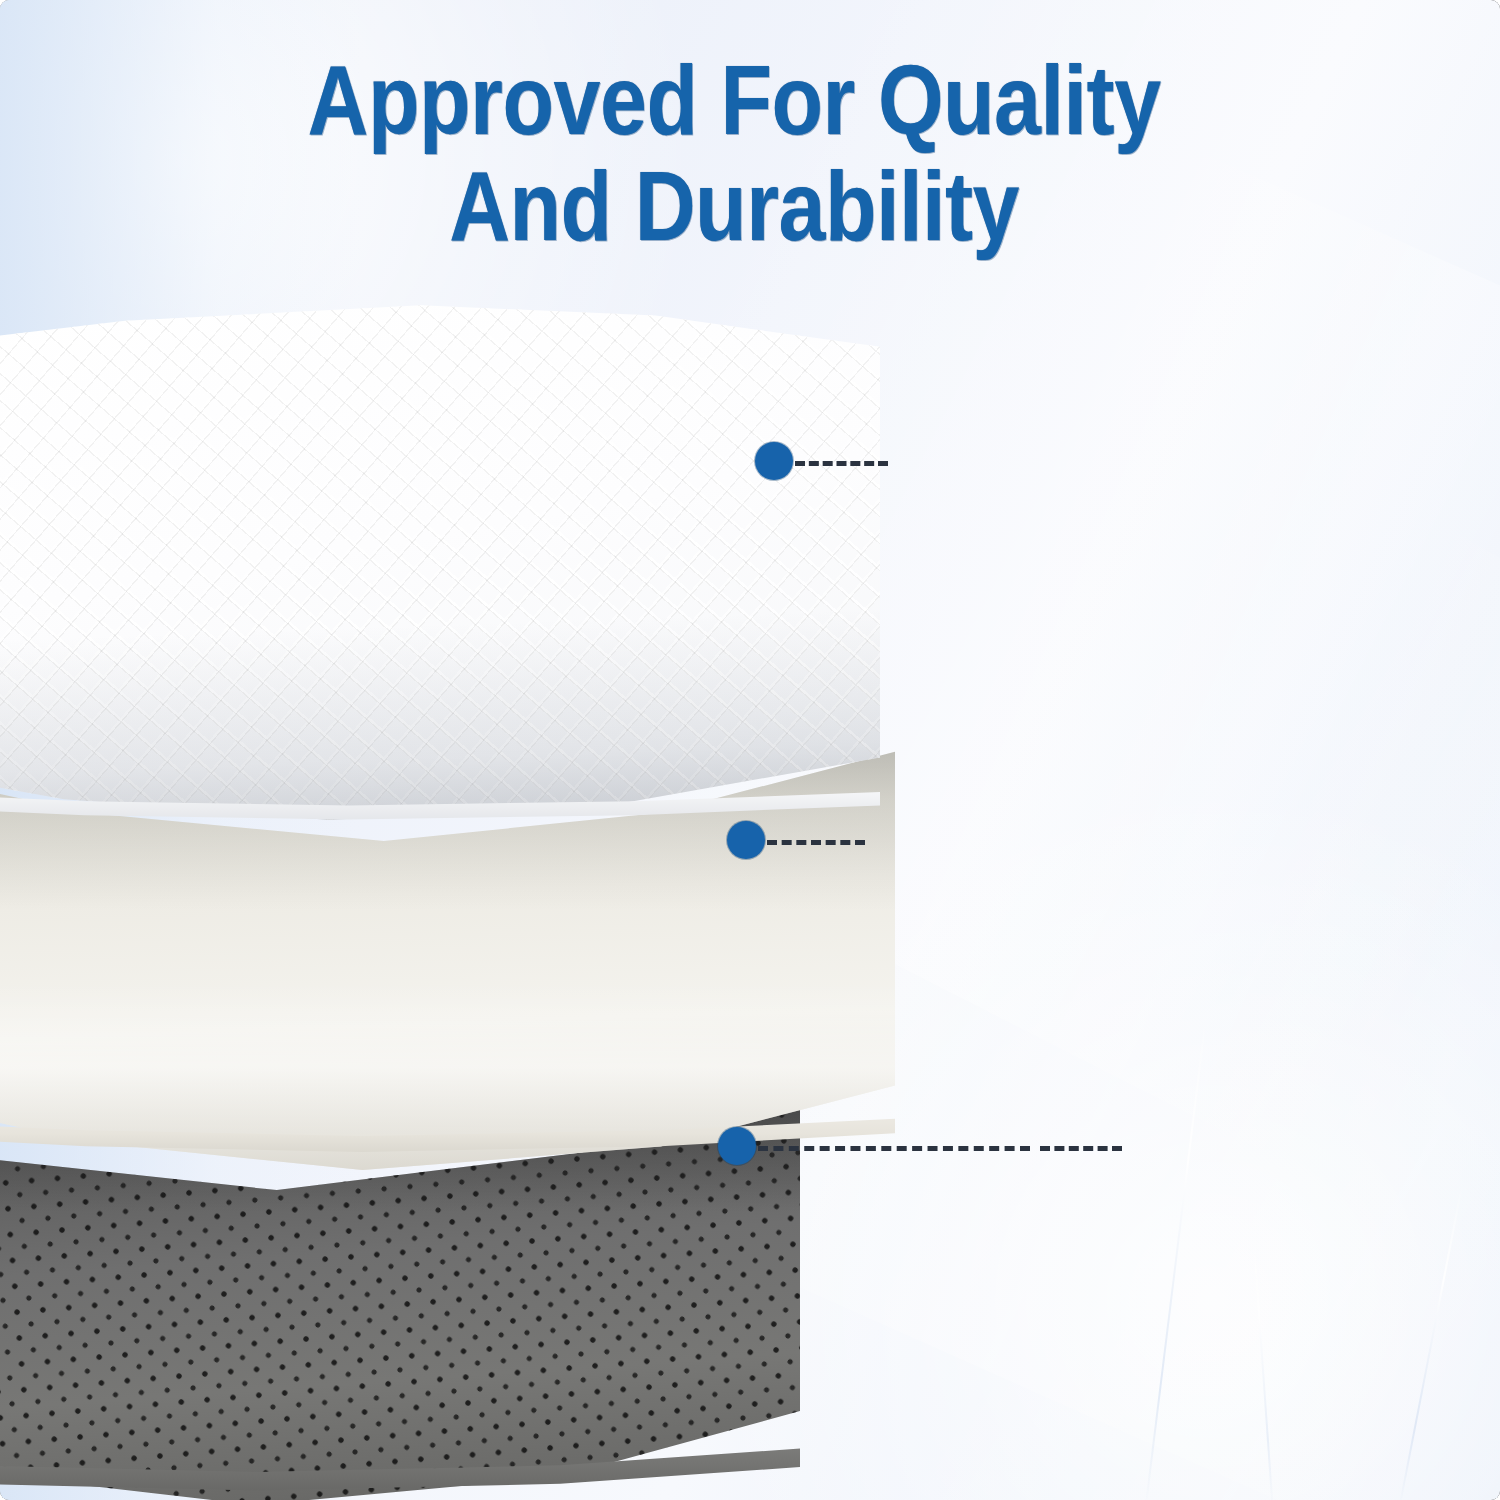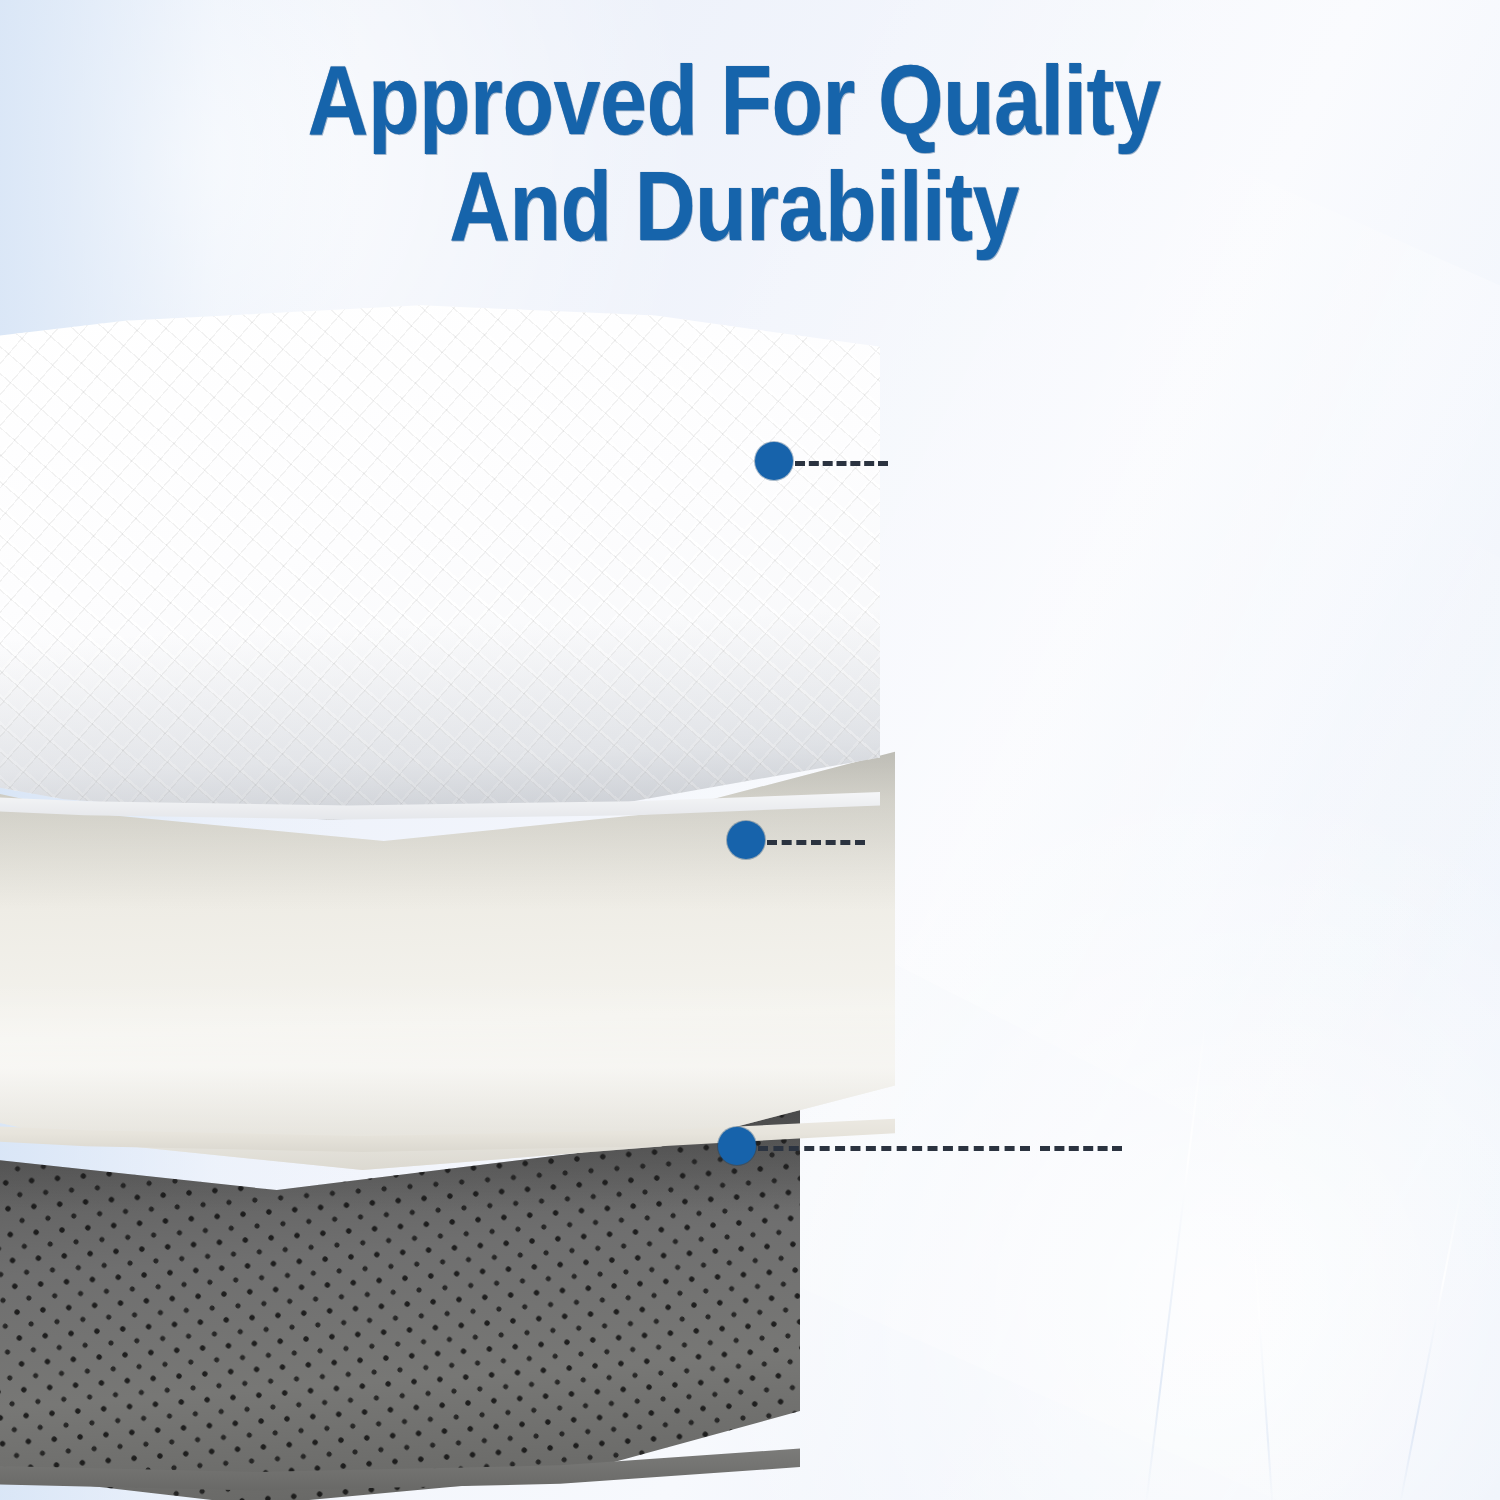--- a/index.html
+++ b/index.html
@@ -7,20 +7,21 @@
     padding: 0;
     background: #ffffff;
   }
   .stage {
     position: relative;
     width: 1500px;
     height: 1500px;
     overflow: hidden;
     font-family: "Liberation Sans", "DejaVu Sans", sans-serif;
     background: #000000;
+    border-radius: 9px;
   }
 
   
   .bg-base {
     position: absolute;
     inset: 0;
     background:
       linear-gradient(115deg, #e3ebf7 0%, #eaeff9 18%, #f2f5fc 42%, #f7f9fd 62%, #eef3fb 80%, #e9f0fa 100%);
   }
   .bg-glow-tl {

